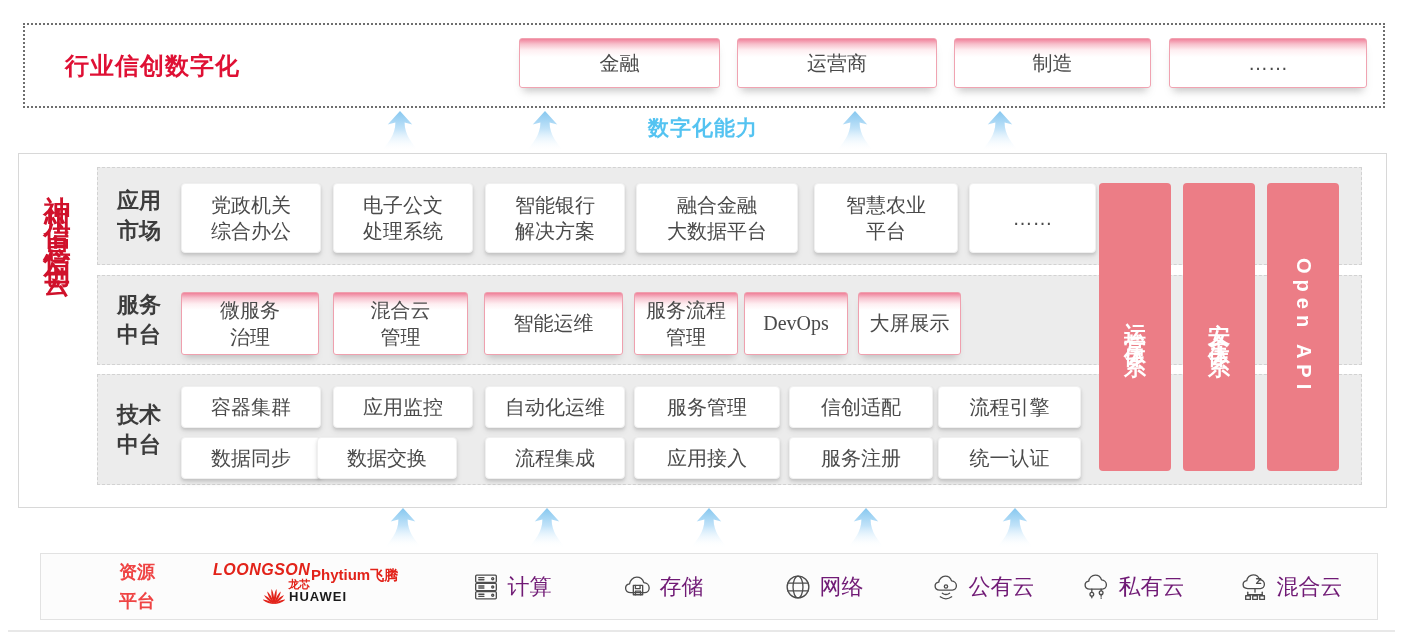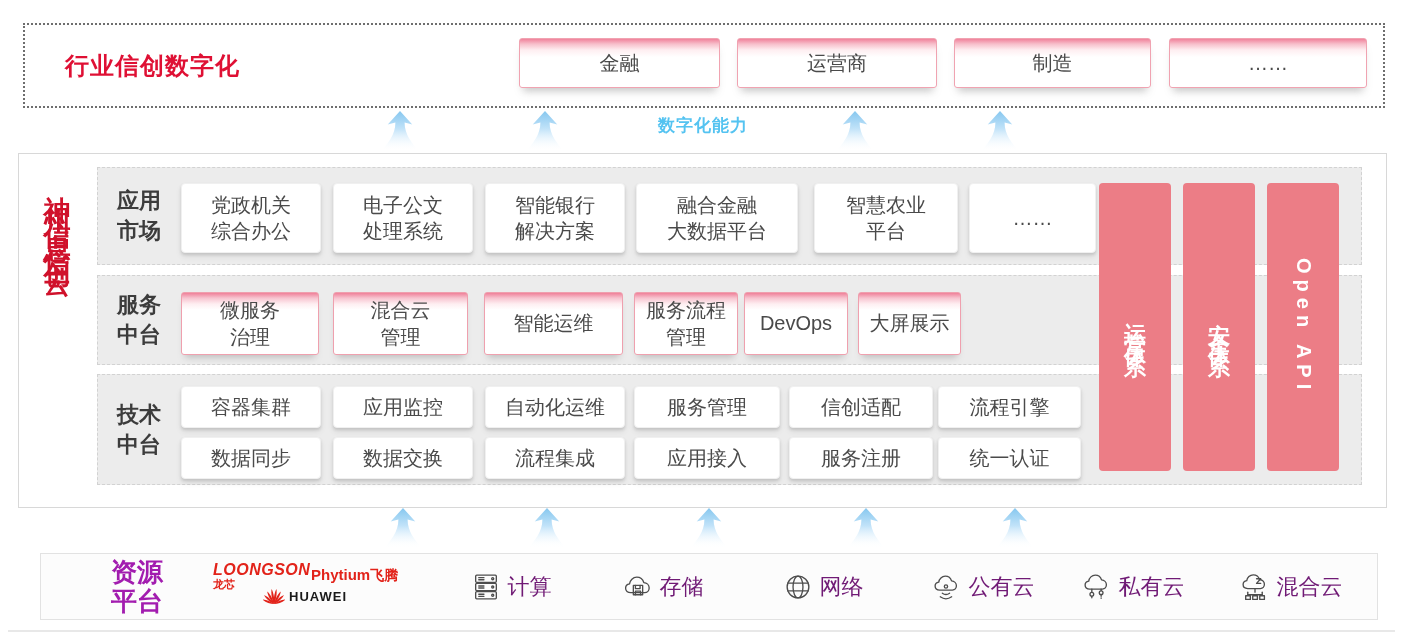--- a/index.html
+++ b/index.html
@@ -21,38 +21,38 @@
     border:1px solid #f0a3b1;
     background:linear-gradient(180deg,#f0829b 0px,#f7bfcb 5px,#feeef1 11px,#ffffff 18px);
     box-shadow:0 7px 8px -4px rgba(110,110,110,.40);
     display:flex;align-items:center;justify-content:center;
     font-size:20px;color:#4a4a4a;
   }
   
   .up-arrow{position:absolute;width:46px;height:40px;}
   .cap-label{
     position:absolute;left:628px;top:106px;width:150px;text-align:center;
-    font-size:17px;font-weight:bold;color:#54c3f1;letter-spacing:1px;
+    font-size:21px;font-weight:bold;color:#54c3f1;letter-spacing:1px;
   }
   
   .main-box{
     position:absolute;left:18px;top:145px;width:1367px;height:353px;
     background:#fff;border:1px solid #d8d8d8;
   }
   .vertical-title{
     position:absolute;left:20px;top:20px;height:315px;
     writing-mode:vertical-lr;text-orientation:upright;
     font-size:27px;font-weight:bold;color:#d0112b;letter-spacing:13px;line-height:36px;
   }
   .row-panel{
     position:absolute;left:78px;width:1265px;
     background:#ececec;border:1px dashed #d2d2d2;box-sizing:border-box;
   }
   .panel-1{top:13px;height:98px;}
-  .panel-2{top:121px;height:90px;}
+  .panel-2{top:121px;height:90px;font-family:Liberation Serif, serif;}
   .panel-3{top:220px;height:111px;}
   .row-label{
     position:absolute;left:12px;top:50%;transform:translateY(-50%);width:58px;
     text-align:center;font-size:22px;font-weight:bold;color:#3c3c3c;
     white-space:pre-line;line-height:30px;
   }
   .plain-box{
     position:absolute;background:#fff;border:1px solid #f0f0f0;border-radius:4px;
     box-shadow:0 2px 3px rgba(0,0,0,.12),0 4px 6px rgba(0,0,0,.07);
     display:flex;align-items:center;justify-content:center;
@@ -75,25 +75,25 @@
   }
   .pillar .v-cjk{writing-mode:vertical-lr;text-orientation:upright;font-size:22px;letter-spacing:11px;}
   .pillar .v-latin{writing-mode:vertical-lr;font-size:20px;letter-spacing:6px;font-weight:bold;}
   
   .res-panel{
     position:absolute;left:40px;top:545px;width:1338px;height:67px;
     background:#fcfcfc;border:1px solid #e2e2e2;box-sizing:border-box;
   }
   .res-label{
     position:absolute;left:66px;top:50%;transform:translateY(-50%);width:60px;
-    text-align:center;font-size:26px;font-weight:bold;color:#a21caf;
+    text-align:center;font-size:18px;font-weight:bold;color:#ef4444;
     white-space:pre-line;line-height:29px;
   }
   .logo{position:absolute;color:#e2231a;}
-  .logo-loongson{left:172px;top:7px;text-align:left;}
+  .logo-loongson{left:172px;top:7px;text-align:right;}
   .logo-loongson .en{font-size:16px;font-weight:bold;font-style:italic;letter-spacing:.5px;}
   .logo-loongson .cn{font-size:11px;font-weight:bold;margin-top:-2px;}
   .logo-phytium{left:270px;top:12px;font-size:15px;font-weight:bold;}
   .logo-phytium .cn{font-size:14px;}
   .logo-huawei{left:222px;top:33px;display:flex;align-items:center;gap:4px;}
   .logo-huawei .hw-text{color:#1a1a1a;font-size:13px;font-weight:bold;letter-spacing:1px;}
   .res-item{
     position:absolute;top:50%;transform:translate(-50%,-50%);
     display:flex;align-items:center;gap:6px;white-space:nowrap;
   }
@@ -177,21 +177,21 @@
     <div class="row-panel panel-3">
       <div class="row-label">技术
 中台</div>
       <div class="plain-box row3a-box" style="left:83px;width:138px">容器集群</div>
       <div class="plain-box row3a-box" style="left:235px;width:138px">应用监控</div>
       <div class="plain-box row3a-box" style="left:387px;width:138px">自动化运维</div>
       <div class="plain-box row3a-box" style="left:691px;width:142px">信创适配</div>
       <div class="plain-box row3a-box" style="left:536px;width:144px">服务管理</div>
       <div class="plain-box row3a-box" style="left:840px;width:141px">流程引擎</div>
       <div class="plain-box row3b-box" style="left:83px;width:138px">数据同步</div>
-      <div class="plain-box row3b-box" style="left:235px;width:138px">数据交换</div>
+      <div class="plain-box row3b-box" style="left:219px;width:138px">数据交换</div>
       <div class="plain-box row3b-box" style="left:387px;width:138px">流程集成</div>
       <div class="plain-box row3b-box" style="left:536px;width:144px">应用接入</div>
       <div class="plain-box row3b-box" style="left:840px;width:141px">统一认证</div>
       <div class="plain-box row3b-box" style="left:691px;width:142px">服务注册</div>
     </div>
 
     <div class="pillar" style="left:1080px">
       <span class="v-cjk">运营体系</span>
     </div>
     <div class="pillar" style="left:1164px">

